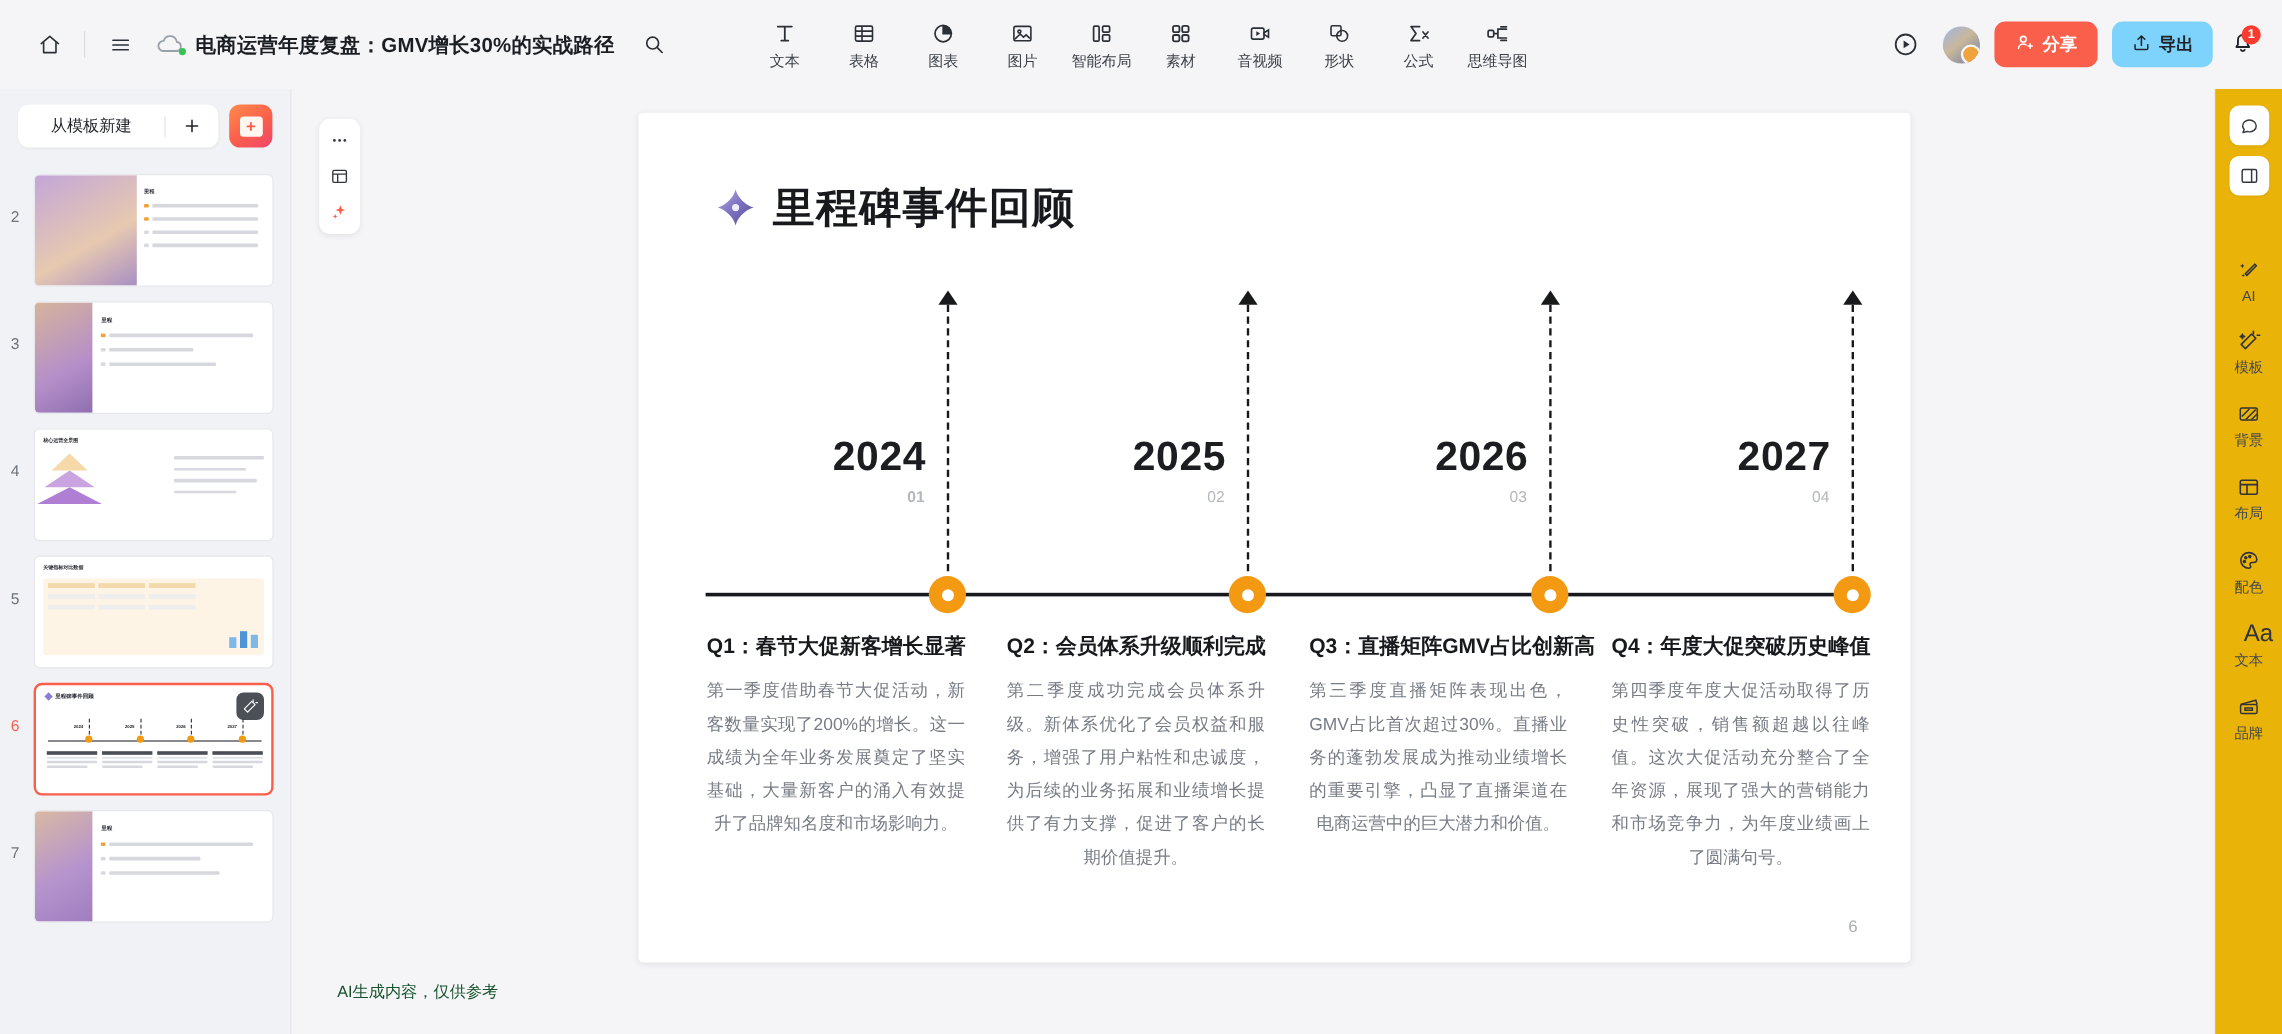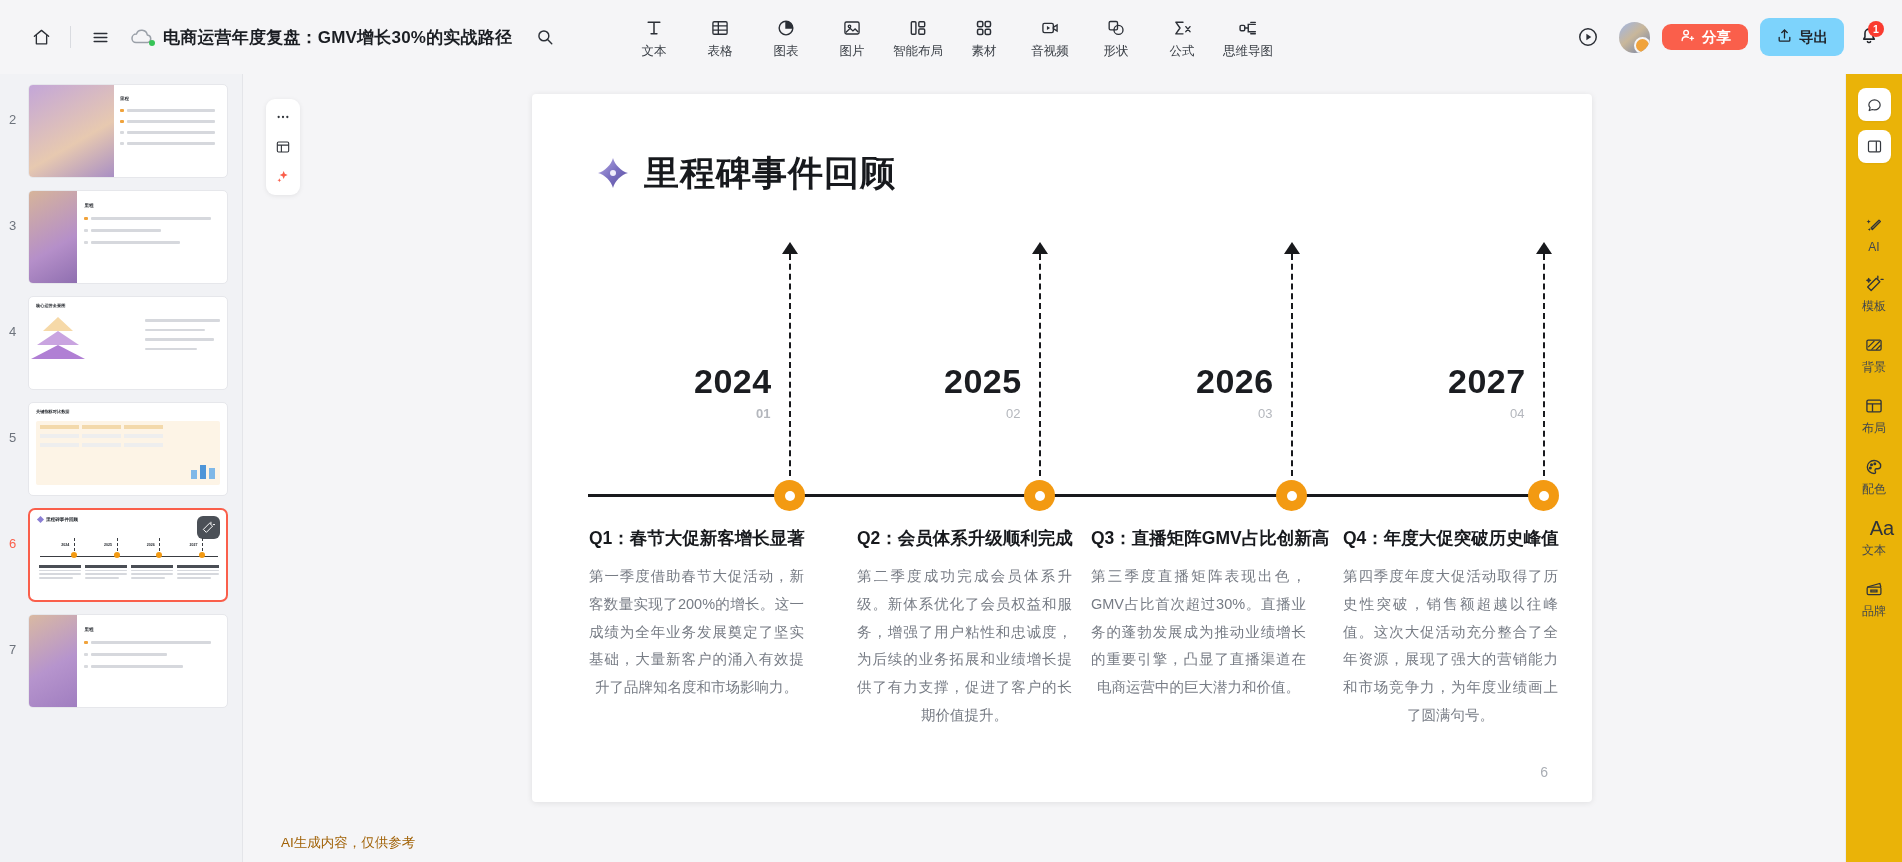--- a/index.html
+++ b/index.html
@@ -45,21 +45,21 @@
   .avatar {
     width: 31px; height: 31px; border-radius: 50%; position: relative; cursor: pointer;
     background: linear-gradient(140deg,#9fb6e8 0%,#c9b79a 45%,#6e7fa8 100%);
     overflow: hidden;
   }
   .avatar:after {
     content:""; position:absolute; right:-1px; bottom:-1px; width:13px; height:13px;
     border-radius:50%; background:#f0a33c; border:2px solid #f5f5f7;
   }
   .btn-share {
-    background: #fa5f4b; color: #fff; border-radius: 9px; height: 26px;
+    background: #fa5f4b; color: #fff; border-radius: 9px; height: 38px;
     display: flex; align-items: center; gap: 6px; padding: 0 17px;
     font-size: 14.5px; font-weight: 700; cursor: pointer; border: none;
   }
   .btn-export {
     background: #7dd3fc; color: #20242a; border-radius: 9px; height: 38px;
     display: flex; align-items: center; gap: 6px; padding: 0 16px;
     font-size: 14.5px; font-weight: 700; cursor: pointer; border: none;
   }
   .bell-wrap { position: relative; cursor: pointer; margin-left: 2px; }
   .bell-badge {
@@ -158,21 +158,21 @@
     border-bottom: 12px solid #18191c; border-left: 8px solid transparent; border-right: 8px solid transparent;
   }
   .yr { position: absolute; top: 268px; font-size: 34px; font-weight: 700; color: #1b1d21; letter-spacing: .5px; }
   .yrnum { position: absolute; top: 312px; font-size: 13px; color: #b4b7bd; font-weight: 500; }
 
   .qblock { position: absolute; top: 432px; width: 215px; }
   .qtitle { font-size: 17.5px; font-weight: 700; color: #17191d; text-align: center; margin-bottom: 13px; white-space: nowrap; }
   .qbody { font-size: 14.5px; line-height: 1.92; color: #777c85; text-align: justify; text-align-last: center; }
 
   .pagenum { position: absolute; right: 44px; bottom: 22px; font-size: 14px; color: #a9adb4; }
-  .ai-note { padding: 8px 0 10px 38px; font-size: 13.5px; color: #a16207; }
+  .ai-note { padding: 8px 0 26px 38px; font-size: 13.5px; color: #14532d; }
 
   
   .rightrail {
     width: 57px; background: #eab308; display: flex; flex-direction: column;
     align-items: center; padding-top: 14px; gap: 0px; flex: 0 0 57px; border-left: 1px solid #ebecef;
   }
   .rr-top { display: flex; flex-direction: column; gap: 9px; align-items: center; }
   .rr-sq {
     width: 33px; height: 33px; background: #fff; border-radius: 8px; cursor: pointer;
     display: flex; align-items: center; justify-content: center; color: #33373d;
@@ -351,20 +351,34 @@
             <path d="M10.3 19.2a1.9 1.9 0 0 0 3.4 0"></path>
           </svg>
         <span class="bell-badge">1</span>
       </div>
     </div>
   </div>
 
   <div class="body">
 
     <div class="leftpanel">
+      <div class="lp-head">
+        <div class="tmpl-group">
+          <div class="tmpl-new">从模板新建</div>
+          <div class="tg-div"></div>
+          <div class="tmpl-plus">
+            <svg width="16" height="16" viewBox="0 0 24 24" stroke="currentColor" stroke-width="2" stroke-linecap="round">
+                <path d="M12 5v14M5 12h14"></path>
+              </svg>
+          </div>
+        </div>
+        <div class="ai-card">
+          <span class="sq">+</span>
+        </div>
+      </div>
 
       <div class="slides">
 
         <div class="slide-row">
           <div class="slide-num">2</div>
           <div class="thumb">
             <div style="position:absolute;left:0;top:0;width:43%;height:100%;background:linear-gradient(150deg,#c3a6d8,#e7c9b0 60%,#a98fc4);"></div>
             <div style="position:absolute;left:46%;top:11px;">
               <div class="tm-title" style="font-size:4.4px;">里程</div>
             </div>
@@ -604,21 +618,21 @@
             <div class="qblock" style="left:57px;">
               <div class="qtitle">Q1：春节大促新客增长显著</div>
               <div class="qbody">第一季度借助春节大促活动，新客数量实现了200%的增长。这一成绩为全年业务发展奠定了坚实基础，大量新客户的涌入有效提升了品牌知名度和市场影响力。</div>
             </div>
 
             <div class="vhead" style="left:500px;"></div>
             <div class="vline" style="left:507px;"></div>
             <div class="yr" style="left:412px;">2025</div>
             <div class="yrnum" style="left:474px;">02</div>
             <div class="dot" style="left:492px;"></div>
-            <div class="qblock" style="left:325px;">
+            <div class="qblock" style="left:307px;">
               <div class="qtitle">Q2：会员体系升级顺利完成</div>
               <div class="qbody">第二季度成功完成会员体系升级。新体系优化了会员权益和服务，增强了用户粘性和忠诚度，为后续的业务拓展和业绩增长提供了有力支撑，促进了客户的长期价值提升。</div>
             </div>
 
             <div class="vhead" style="left:752px;"></div>
             <div class="vline" style="left:759px;"></div>
             <div class="yr" style="left:664px;">2026</div>
             <div class="yrnum" style="left:726px;">03</div>
             <div class="dot" style="left:744px;"></div>
             <div class="qblock" style="left:559px;">

